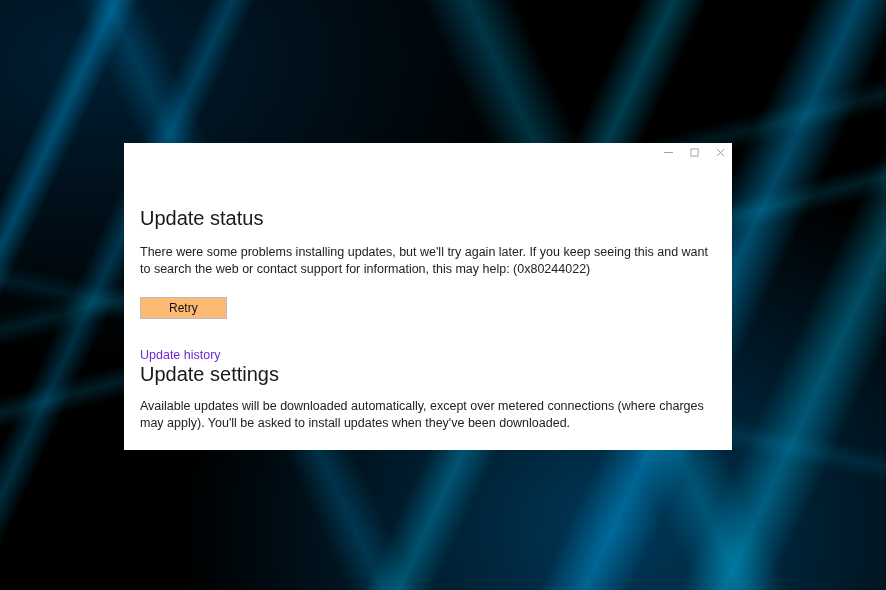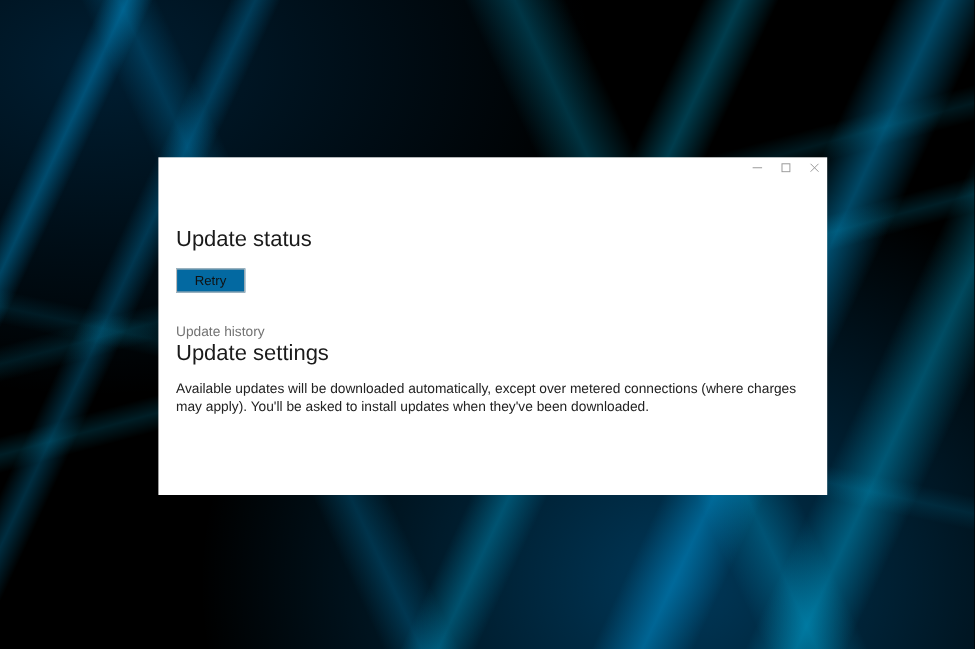--- a/index.html
+++ b/index.html
@@ -40,21 +40,21 @@
       content: '';
       position: absolute;
       inset: 0;
       background:
         linear-gradient(-15deg, transparent 48%, rgba(0,200,255,0.15) 50%, transparent 52%),
         linear-gradient(-15deg, transparent 58%, rgba(0,200,255,0.12) 60%, transparent 62%),
         linear-gradient(12deg, transparent 38%, rgba(0,200,255,0.1) 40%, transparent 42%);
     }
     .window {
       position: absolute;
-      left: 144px;
+      left: 124px;
       top: 143px;
       width: 608px;
       height: 307px;
       background: #fff;
       overflow: hidden;
     }
     .titlebar {
       height: 18px;
       display: flex;
       justify-content: flex-end;
@@ -85,31 +85,31 @@
     h2.section.first {
       margin-top: 46px;
     }
     p.body {
       font-size: 12.5px;
       color: #222;
       line-height: 1.38;
       margin-bottom: 18px;
     }
     .retry-btn {
-      background: #0369a1;
+      background: #fdba74;
       border: 1px solid #bbb;
-      padding: 3px 16px;
+      padding: 3px 28px;
       font-size: 12px;
       font-family: inherit;
       cursor: pointer;
       margin-bottom: 26px;
       color: #111;
     }
     a.link {
-      color: #737373;
+      color: #6d28d9;
       font-size: 12.5px;
       text-decoration: none;
       cursor: pointer;
     }
     .settings-heading {
       font-weight: 300;
       font-size: 20px;
       color: #1a1a1a;
       margin-bottom: 12px;
     }
@@ -134,20 +134,21 @@
     <div class="win-btn">
       <svg width="9" height="9" viewBox="0 0 10 10">
           <line x1="1" y1="1" x2="9" y2="9" stroke="#999" stroke-width="1"></line>
           <line x1="9" y1="1" x2="1" y2="9" stroke="#999" stroke-width="1"></line>
         </svg>
     </div>
   </div>
 
   <div class="content">
     <h2 class="section first">Update status</h2>
+    <p class="body">There were some problems installing updates, but we'll try again later. If you keep seeing this and want to search the web or contact support for information, this may help: (0x80244022)</p>
     <button class="retry-btn">Retry</button>
     <div>
       <a class="link">Update history</a>
     </div>
 
     <h2 class="settings-heading">Update settings</h2>
     <p class="body">Available updates will be downloaded automatically, except over metered connections (where charges may apply). You'll be asked to install updates when they've been downloaded.</p>
   </div>
 </div>
 

